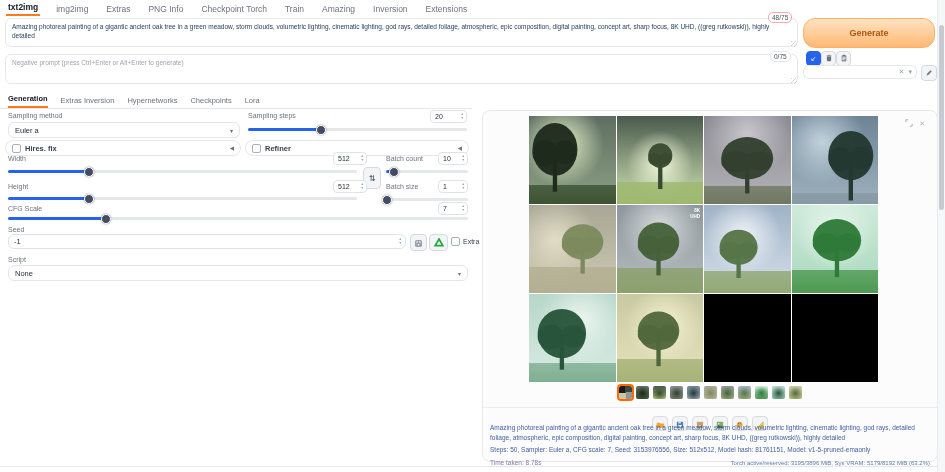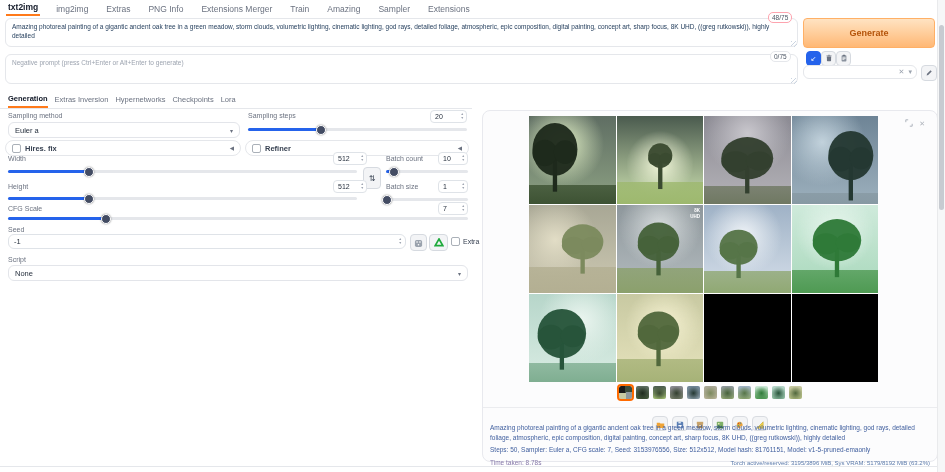--- a/index.html
+++ b/index.html
@@ -16,32 +16,32 @@
       box-sizing:border-box;padding:3px 6px;font-family:inherit;font-size:6.5px;line-height:1.45;
       color:#27415f;overflow:hidden;outline:none;}
   .ta::placeholder{color:#9ca3af;}
   .rsz{position:absolute;width:6px;height:6px;
        background:repeating-linear-gradient(135deg,#cbd5e1 0 1px,transparent 1px 3px);}
   .pill{position:absolute;background:#fff;border:1px solid #e5e7eb;border-radius:5px;
         font-size:6.5px;color:#4b5563;padding:1px 3px;z-index:3;}
   .pill.hot{border-color:#fda4af;}
 
   
-  .generate{position:absolute;left:803px;top:18px;width:130px;height:28px;border-radius:4px;
+  .generate{position:absolute;left:803px;top:18px;width:130px;height:28px;border-radius:12px;
             border:1px solid #ffb066;background:linear-gradient(180deg,#ffe3c2,#ffb875);
             color:#b45309;font-weight:bold;font-size:9px;display:flex;align-items:center;justify-content:center;cursor:pointer;}
   .mini{position:absolute;width:13px;height:13px;border:1px solid #d6dae0;border-radius:4px;background:#f3f4f6;
         display:flex;align-items:center;justify-content:center;font-size:7px;cursor:pointer;}
   .mini.primary{background:#2563eb;border-color:#2563eb;color:#fff;}
   .styles{position:absolute;left:803px;top:65px;width:114px;height:14px;border:1px solid #e5e7eb;border-radius:6px;
           background:#fff;display:flex;align-items:center;justify-content:flex-end;gap:4px;padding:0 4px;box-sizing:border-box;
           font-size:7px;color:#9ca3af;}
 
   
-  .tool-tabs{position:absolute;left:8px;top:94px;height:14px;display:flex;gap:7px;align-items:center;}
+  .tool-tabs{position:absolute;left:8px;top:94px;height:14px;display:flex;gap:13px;align-items:flex-end;}
   .tool-tab{font-size:7.5px;color:#6b7280;padding-bottom:3px;cursor:pointer;white-space:nowrap;}
   .tool-tab.sel{color:#111827;font-weight:bold;border-bottom:2px solid #ff7a1a;}
   .hline{position:absolute;background:#e5e7eb;height:1px;}
 
   
   .lbl{position:absolute;font-size:7px;color:#6b7280;white-space:nowrap;}
   .dd{position:absolute;height:16px;border:1px solid #e3e5ea;border-radius:6px;background:#fff;display:flex;
       align-items:center;padding:0 6px;font-size:7.5px;color:#1f2937;box-sizing:border-box;cursor:pointer;}
   .dd .car{margin-left:auto;color:#6b7280;font-size:6px;}
   .num{position:absolute;height:13px;border:1px solid #dfe3e8;border-radius:4px;background:#fff;display:flex;
@@ -94,24 +94,24 @@
 </head>
 <body>
 
 <div id="app">
 
   <nav class="top-tabs">
     <span class="top-tab sel">txt2img</span>
     <span class="top-tab">img2img</span>
     <span class="top-tab">Extras</span>
     <span class="top-tab">PNG Info</span>
-    <span class="top-tab">Extensions Merger</span>
+    <span class="top-tab">Checkpoint Torch</span>
     <span class="top-tab">Train</span>
     <span class="top-tab">Amazing</span>
-    <span class="top-tab">Sampler</span>
+    <span class="top-tab">Inversion</span>
     <span class="top-tab">Extensions</span>
   </nav>
 
   <textarea class="ta" style="left: 5px; top: 18px; width: 793px; height: 29px;">Amazing photoreal painting of a gigantic ancient oak tree in a green meadow, storm clouds, volumetric lighting, cinematic lighting, god rays, detailed foliage, atmospheric, epic composition, digital painting, concept art, sharp focus, 8K UHD, ((greg rutkowski)), highly detailed</textarea>
   <span class="pill hot" style="left:768px;top:12px;">48/75</span>
   <div class="rsz" style="left:791px;top:41px;"></div>
 
   <textarea class="ta" style="left: 5px; top: 54px; width: 793px; height: 30px;" placeholder="Negative prompt (press Ctrl+Enter or Alt+Enter to generate)"></textarea>
   <span class="pill" style="left:770px;top:51px;">0/75</span>
   <div class="rsz" style="left:791px;top:78px;"></div>

